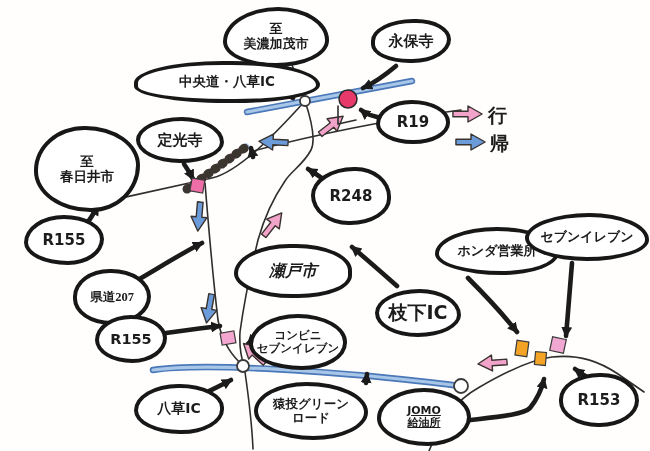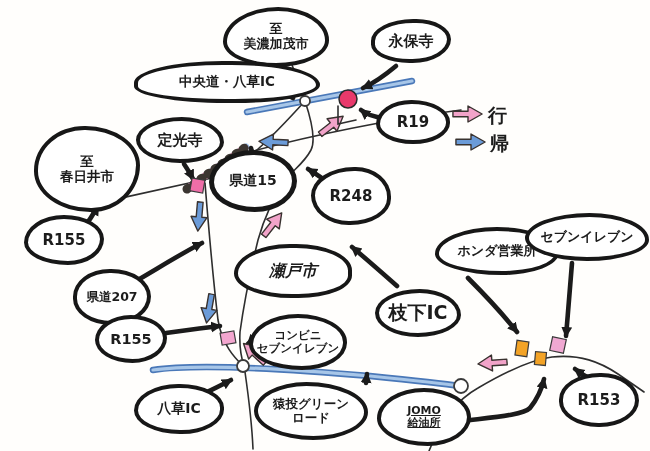--- a/index.html
+++ b/index.html
@@ -93,25 +93,24 @@
   </svg>
 
   <div class="bubble" style="left:223px;top:7px;width:106px;height:60px;font-size:13px;border-radius:52% 48% 50% 50%/58% 55% 44% 42%;">至
 美濃加茂市</div>
   <div class="bubble" style="left:371px;top:19px;width:80px;height:44px;font-size:15px;border-radius:55% 45% 50% 50%/52% 48% 56% 44%;">永保寺</div>
   <div class="bubble" style="left:134px;top:61px;width:186px;height:42px;font-size:13.5px;border-radius:50% 50% 48% 52%/55% 60% 45% 42%;">中央道・八草IC</div>
   <div class="bubble" style="left:376px;top:100px;width:74px;height:44px;font-size:15px;border-radius:48% 52% 50% 50%/55% 50% 48% 46%;">R19</div>
   <div class="bubble" style="left:136px;top:117px;width:88px;height:46px;font-size:15px;border-radius:52% 48% 50% 50%/50% 55% 45% 50%;">定光寺</div>
   <div class="bubble" style="left:34px;top:126px;width:106px;height:86px;font-size:13.5px;border-radius:48% 52% 46% 54%/52% 46% 55% 48%;">至
 春日井市</div>
-  <div class="bubble" style="left:209px;top:150px;width:88px;height:62px;font-size:14px;border-width:5px;border-radius:50% 50% 48% 52%/52% 50% 50% 48%;">県道15</div>
   <div class="bubble" style="left:311px;top:167px;width:80px;height:58px;font-size:15px;border-radius:55% 45% 52% 48%/50% 52% 46% 52%;">R248</div>
   <div class="bubble" style="left:24px;top:215px;width:80px;height:50px;font-size:15px;border-radius:50% 50% 45% 55%/55% 48% 52% 45%;">R155</div>
   <div class="bubble" style="left:234px;top:244px;width:118px;height:54px;font-size:16px;border-radius:50% 50% 48% 52%/58% 52% 44% 48%;font-style:italic;">瀬戸市</div>
-  <div class="bubble" style="left:73px;top:269px;width:78px;height:56px;font-size:12.5px;border-radius:48% 52% 50% 50%/50% 50% 52% 48%;">県道207</div>
+  <div class="bubble" style="left:73px;top:269px;width:78px;height:56px;font-size:12.5px;border-radius:48% 52% 50% 50%/50% 50% 52% 48%;font-family:Liberation Serif, serif;">県道207</div>
   <div class="bubble" style="left:435px;top:227px;width:124px;height:48px;font-size:13px;border-radius:50% 50% 46% 54%/56% 52% 46% 44%;">ホンダ営業所</div>
   <div class="bubble" style="left:525px;top:213px;width:124px;height:48px;font-size:13px;border-radius:52% 48% 50% 50%/52% 56% 44% 48%;">セブンイレブン</div>
   <div class="bubble" style="left:95px;top:315px;width:72px;height:48px;font-size:14.5px;border-radius:50% 50% 48% 52%/52% 48% 52% 48%;">R155</div>
   <div class="bubble" style="left:249px;top:294px;width:98px;height:56px;font-size:11.5px;border-radius:50% 50% 46% 54%/54% 50% 48% 46%;margin-top:20px;">コンビニ
 セブンイレブン</div>
   <div class="bubble" style="left:375px;top:289px;width:86px;height:48px;font-size:19px;border-radius:52% 48% 50% 50%/50% 54% 46% 50%;">枝下IC</div>
   <div class="bubble" style="left:134px;top:384px;width:90px;height:50px;font-size:14px;border-radius:50% 50% 48% 52%/54% 48% 50% 48%;">八草IC</div>
   <div class="bubble" style="left:254px;top:382px;width:114px;height:58px;font-size:12.5px;border-radius:46% 54% 48% 52%/50% 52% 48% 50%;">猿投グリーン
 ロード</div>
   <div class="bubble" style="left:377px;top:388px;width:94px;height:58px;font-size:11px;border-radius:50% 50% 46% 54%/52% 50% 50% 48%;text-decoration:underline;">JOMO

